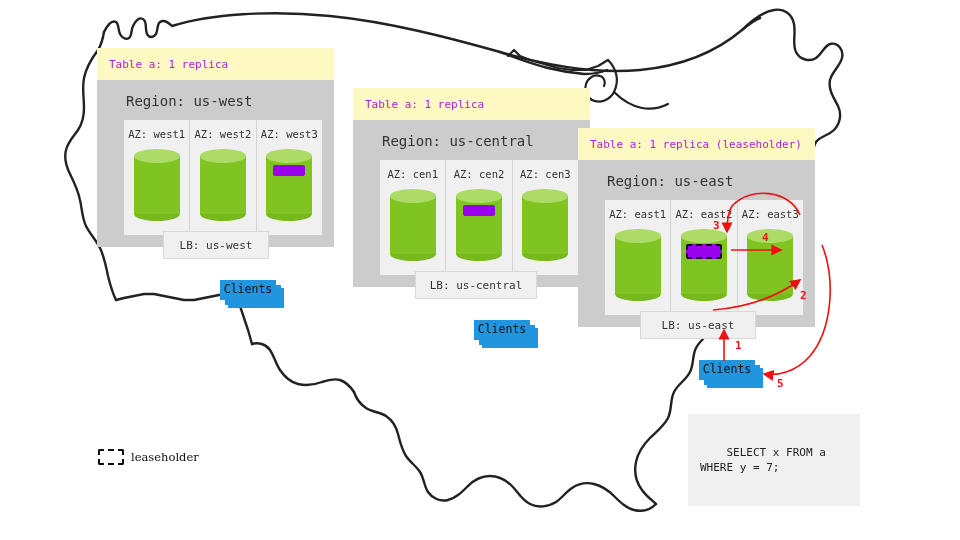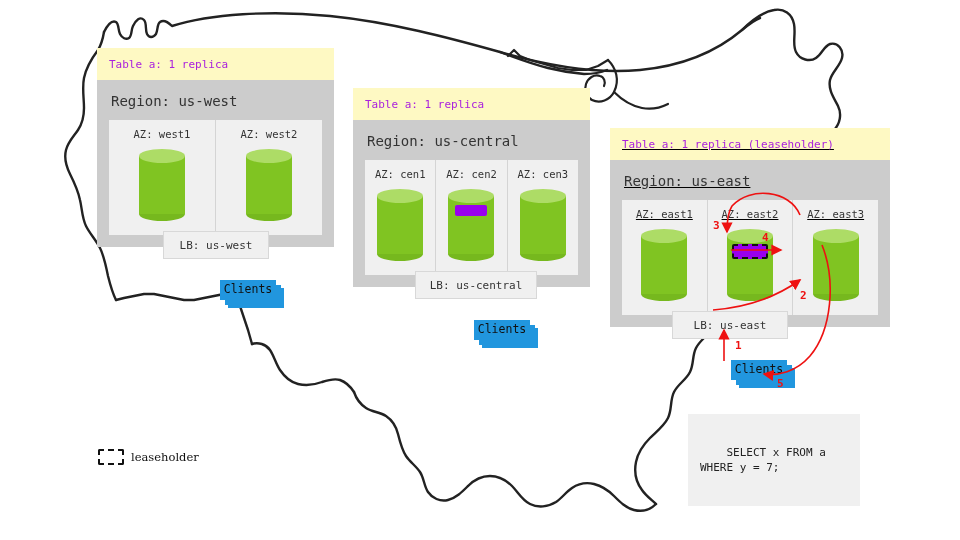--- a/index.html
+++ b/index.html
@@ -15,21 +15,21 @@
 
   
   .region{position:absolute;}
   .region-header{
     background:#fef9c3;color:#aa22dd;
     font-family:"DejaVu Sans Mono", monospace;
     font-size:11px;line-height:11px;
     padding:11px 12px 10px 12px;
     white-space:nowrap;
   }
-  .region-body{background:#cccccc;padding:0 12px 12px 12px;}
+  .region-body{background:#cccccc;padding:0 12px 12px 27px;}
   .region-title{
     color:#333333;font-family:"DejaVu Sans Mono", monospace;
     font-size:14px;line-height:14px;padding:14px 0 12px 2px;white-space:nowrap;
   }
   .az-row{display:flex;background:#f0f0f0;}
   .az-cell{
     flex:1;background:#f0f0f0;border-right:1px solid #d4d4d4;
     display:flex;flex-direction:column;align-items:center;
     padding:9px 0 14px 0;position:relative;
   }
@@ -252,20 +252,29 @@
 
         <div class="az-cell">
           <div class="az-label">AZ: west2</div>
           <div class="cyl" style="width:46px;height:72px;">
             <div class="bot"></div>
             <div class="body"></div>
             <div class="top"></div>
           </div>
         </div>
 
+        <div class="az-cell">
+          <div class="az-label">AZ: west3</div>
+          <div class="cyl" style="width:46px;height:72px;">
+            <div class="bot"></div>
+            <div class="body"></div>
+            <div class="top"></div>
+            <div class="replica" style="left:7px;top:16px;width:32px;height:11px;"></div>
+          </div>
+        </div>
 
       </div>
     </div>
 
     <div class="lb" style="left:66px;top:183px;width:104px;height:26px;">
       <span>LB: us-west</span>
     </div>
 
     <div class="clients" style="left:87px;top:232px;width:64px;height:26px;">
       <div class="sheet" style="left:8px;top:8px;width:56px;height:20px;"></div>
@@ -315,21 +324,21 @@
       <span>LB: us-central</span>
     </div>
 
     <div class="clients" style="left:85px;top:232px;width:64px;height:26px;">
       <div class="sheet" style="left:8px;top:8px;width:56px;height:20px;"></div>
       <div class="sheet" style="left:5px;top:5px;width:56px;height:20px;"></div>
       <div class="front" style="width:56px;height:20px;">Clients</div>
     </div>
   </div>
 
-  <div class="region" id="region-east" style="left:610px;top:128px;width:280px;text-decoration:underline;">
+  <div class="region" id="region-east" style="left:578px;top:128px;width:237px;">
     <div class="region-header">Table a: 1 replica (leaseholder)</div>
     <div class="region-body">
       <div class="region-title">Region: us-east</div>
       <div class="az-row">
 
         <div class="az-cell">
           <div class="az-label">AZ: east1</div>
           <div class="cyl" style="width:46px;height:72px;">
             <div class="bot"></div>
             <div class="body"></div>

